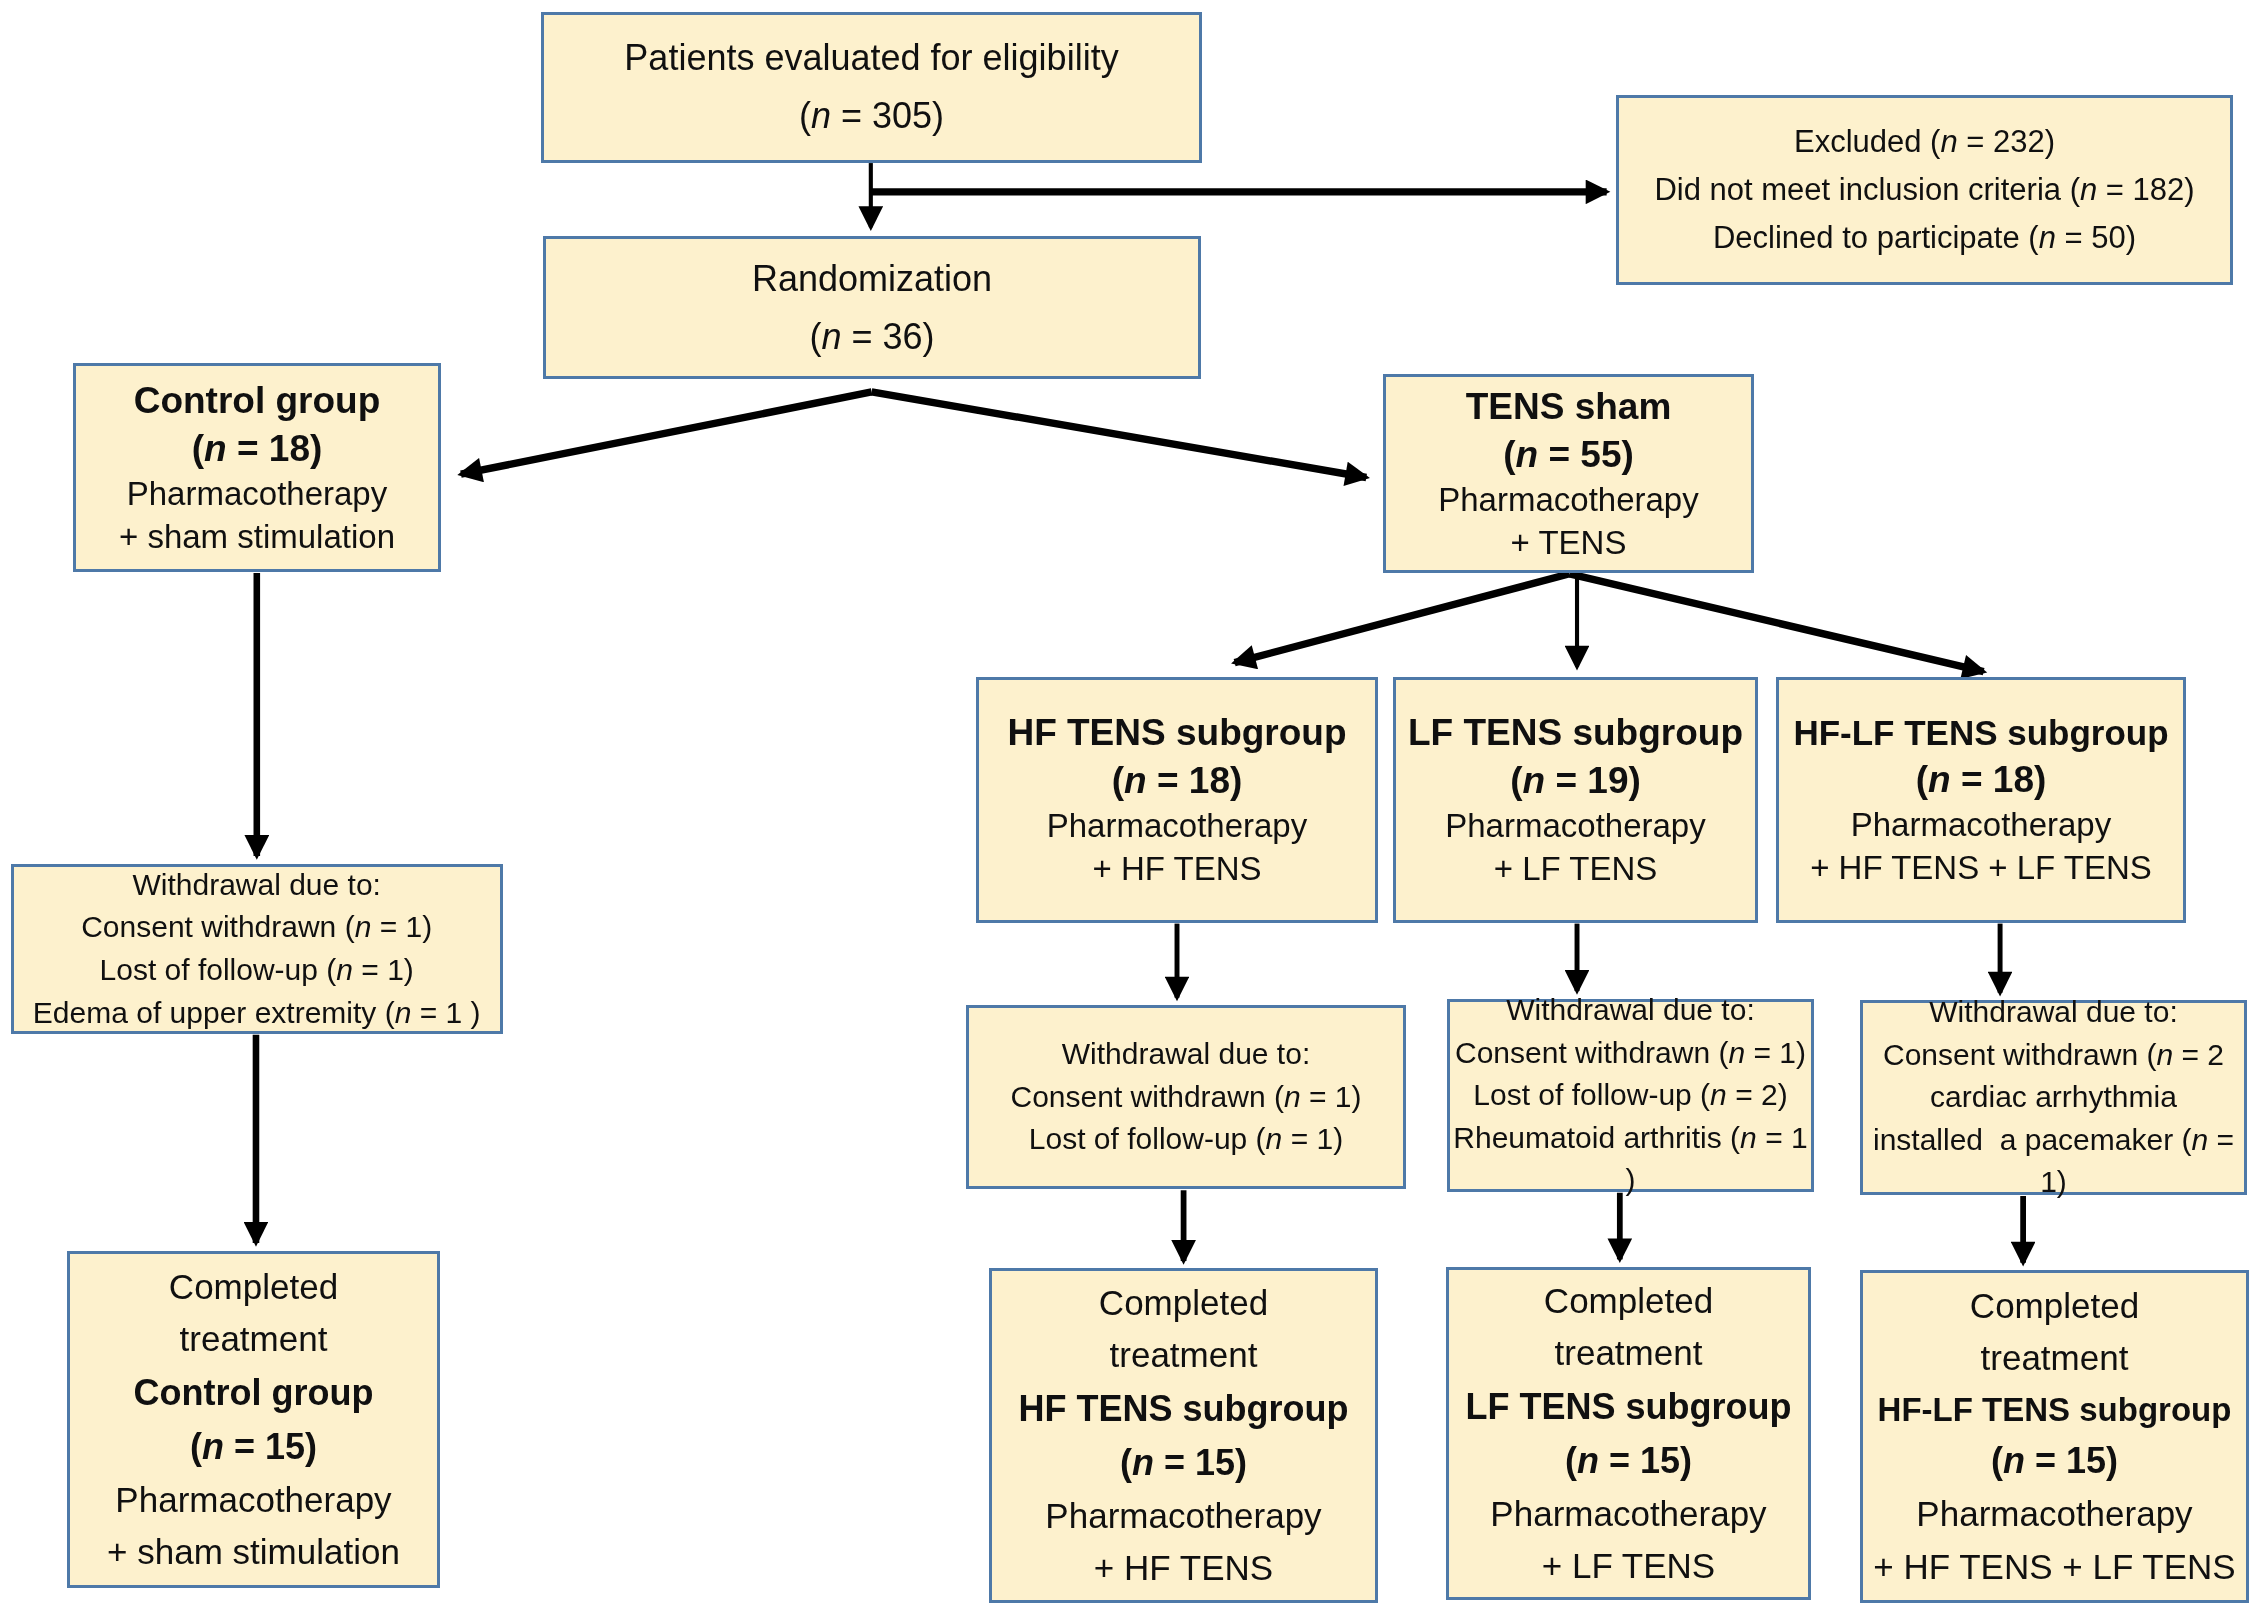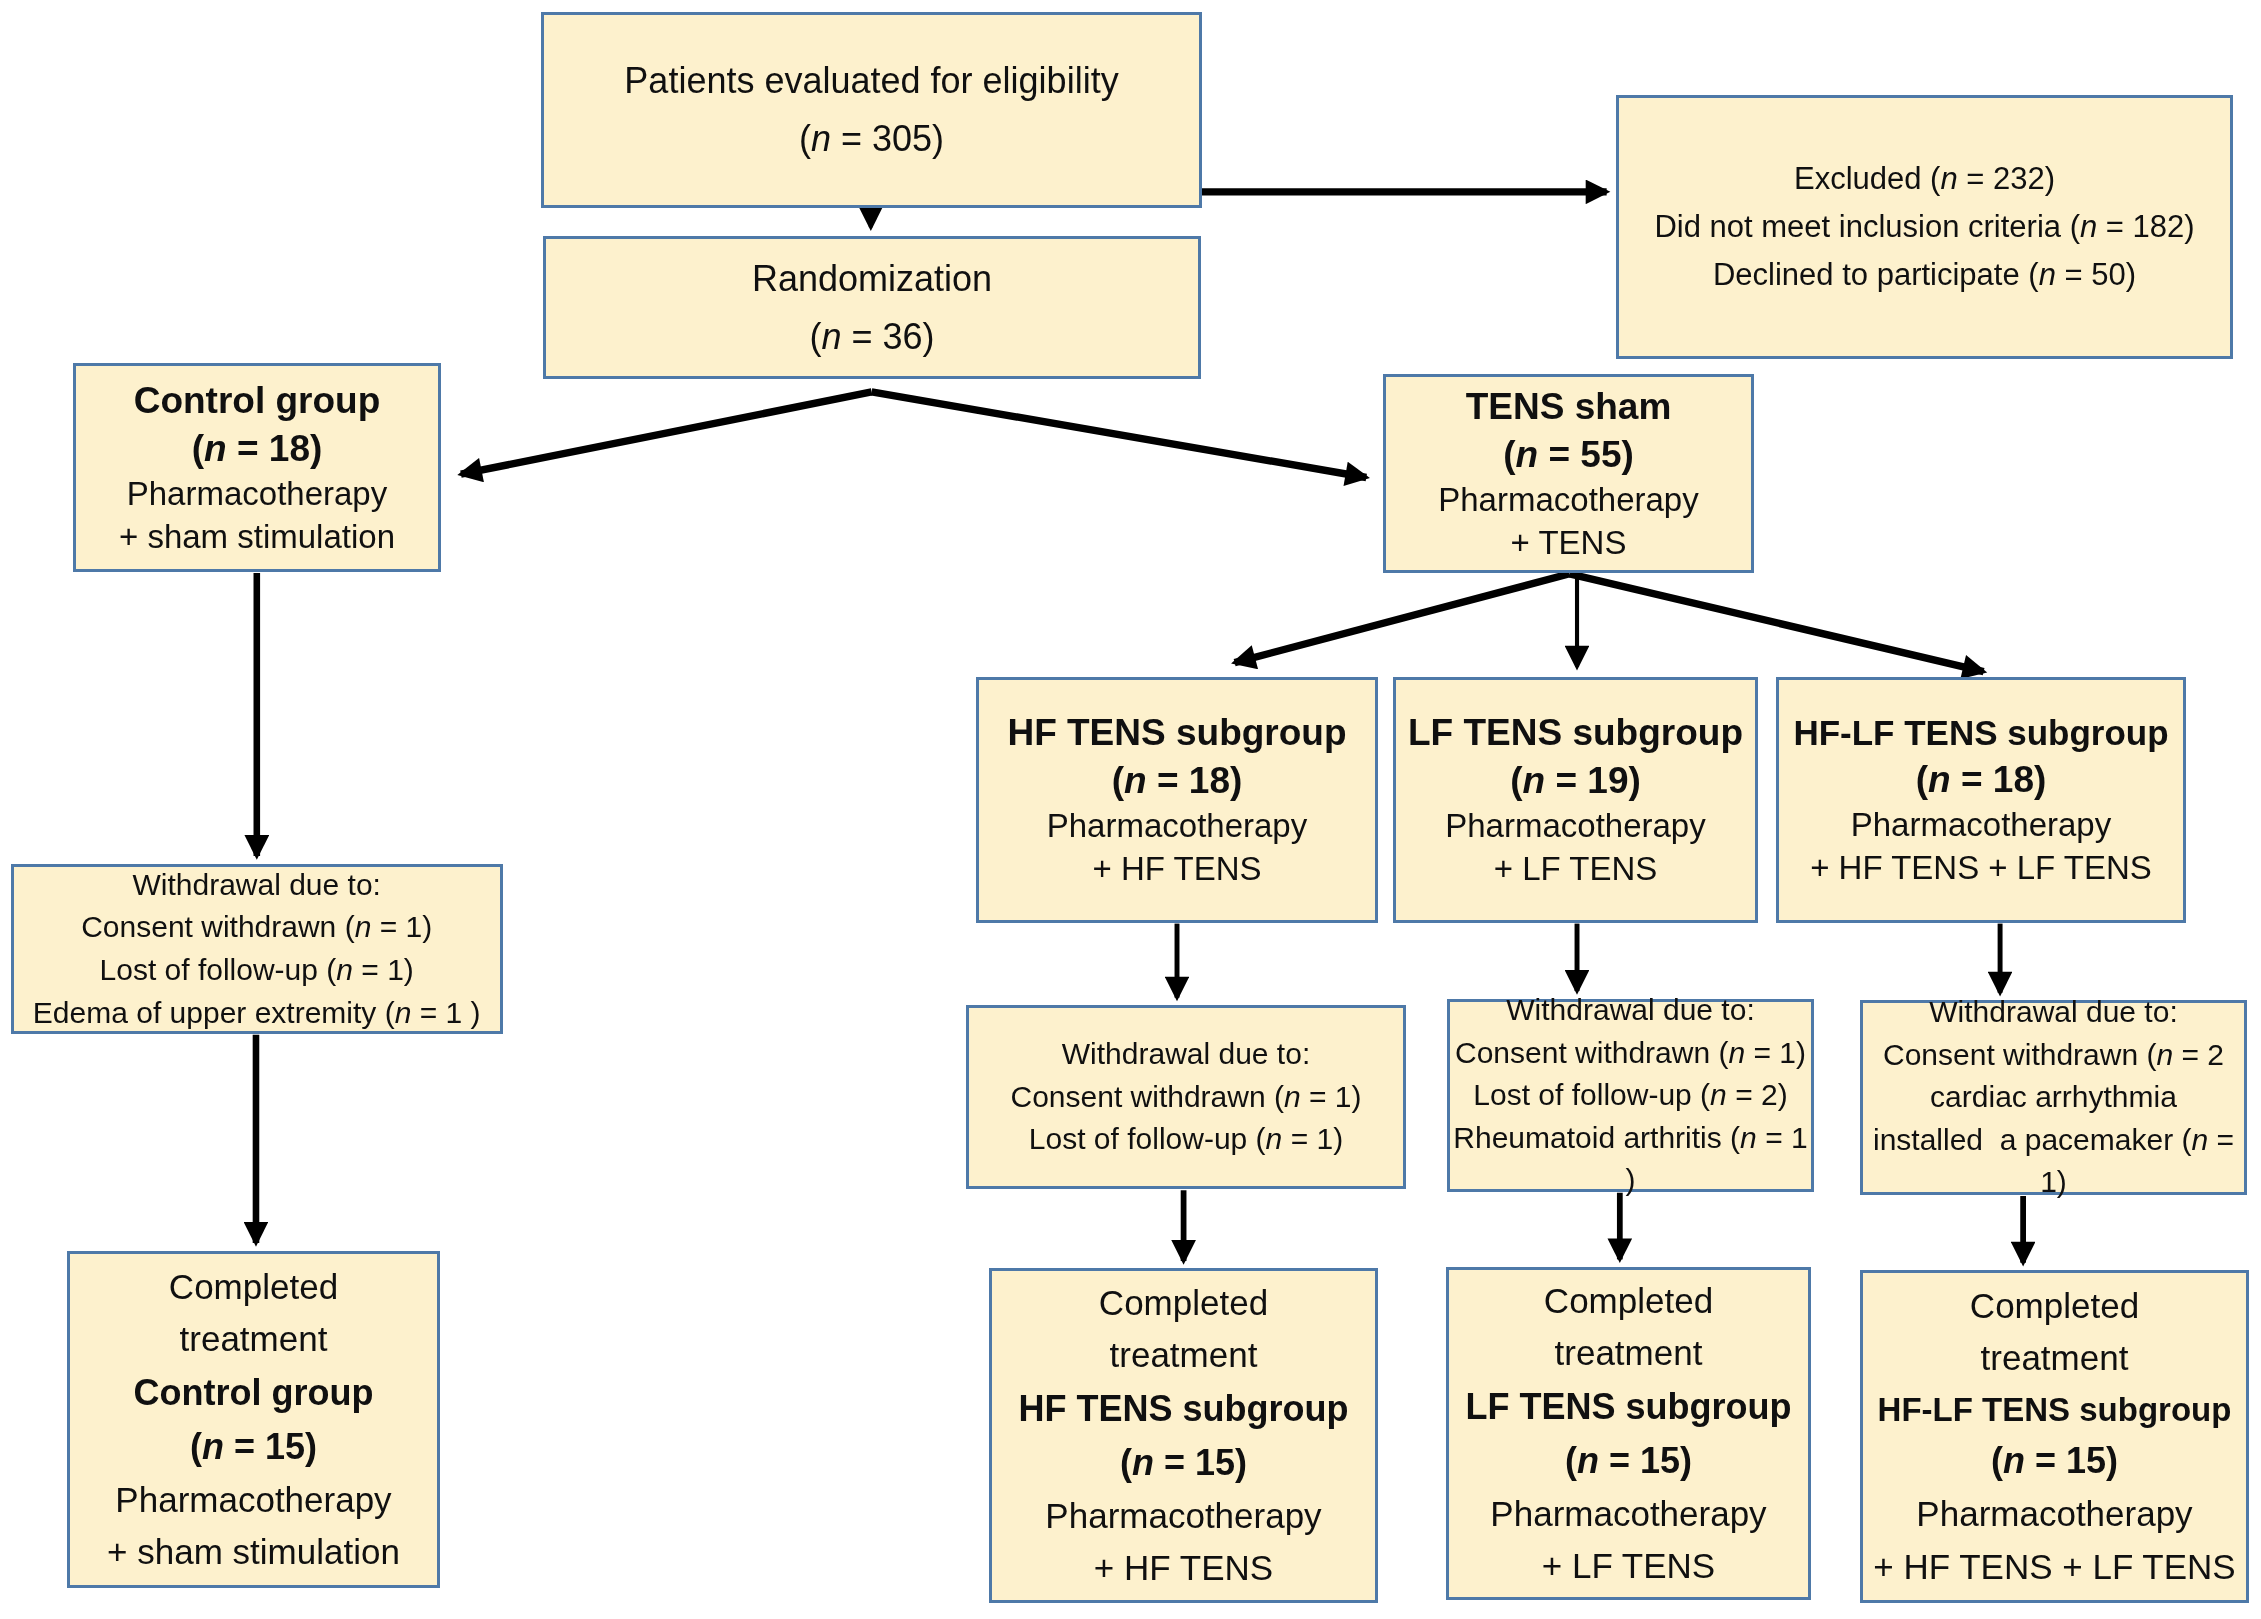--- a/index.html
+++ b/index.html
@@ -18,22 +18,22 @@
   .lg .ln{font-size:36px;line-height:1.6;}
   .excl .ln{font-size:31px;line-height:1.55;}
   .grp .ln{font-size:33px;line-height:1.3;}
   .grp .ln.b{font-size:37px;}
   .grp .ln.b.sm{font-size:35px;}
   .wd .ln{font-size:30px;line-height:1.42;}
   .done .ln{font-size:35px;line-height:1.5;}
   .done .ln.b{font-size:36px;}
   .done .ln.b.sm{font-size:33px;}
   
-  #bx-eligibility{left:541px;top:11.5px;width:661px;height:196px;}
-  #bx-excluded{left:1616px;top:95px;width:617px;height:264px;}
+  #bx-eligibility{left:541px;top:11.5px;width:661px;height:151px;}
+  #bx-excluded{left:1616px;top:95px;width:617px;height:190px;}
   #bx-randomization{left:543px;top:236px;width:658px;height:143px;}
   #bx-control{left:73px;top:363px;width:368px;height:209px;}
   #bx-tens{left:1383px;top:374px;width:371px;height:199px;}
   #bx-hf{left:976px;top:677px;width:402px;height:246px;}
   #bx-lf{left:1393px;top:677px;width:365px;height:246px;}
   #bx-hflf{left:1776px;top:677px;width:410px;height:246px;}
   #bx-wd-control{left:10.7px;top:864px;width:492px;height:170px;}
   #bx-wd-hf{left:966px;top:1005px;width:440px;height:184px;}
   #bx-wd-lf{left:1447px;top:999px;width:367px;height:193px;}
   #bx-wd-hflf{left:1860px;top:1000px;width:387px;height:195px;}

